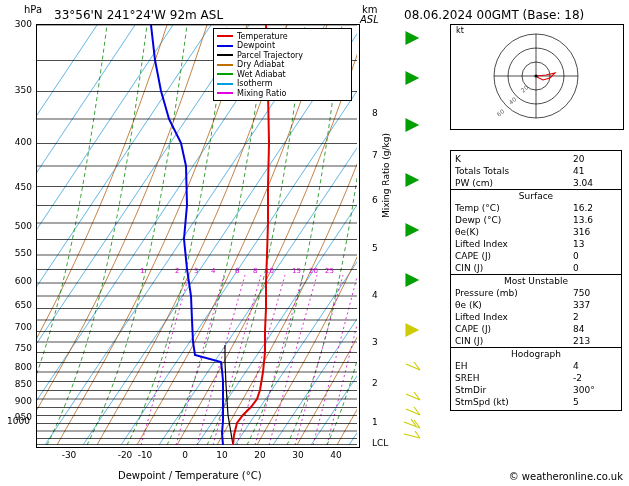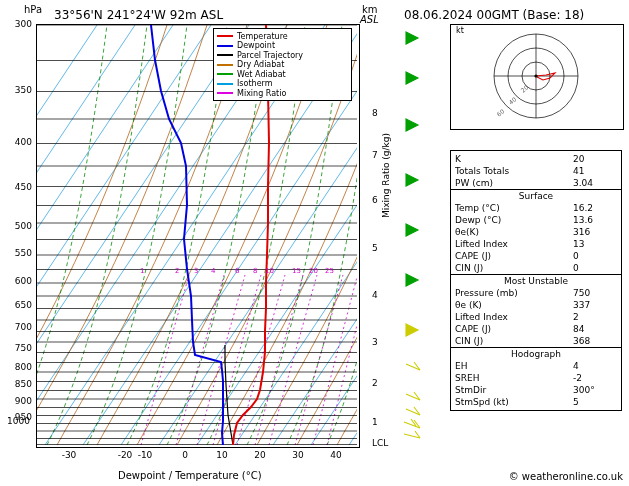--- a/index.html
+++ b/index.html
@@ -369,21 +369,21 @@
   <div class="row">
     <span class="k">Lifted Index</span>
     <span class="v">2</span>
   </div>
   <div class="row">
     <span class="k">CAPE (J)</span>
     <span class="v">84</span>
   </div>
   <div class="row">
     <span class="k">CIN (J)</span>
-    <span class="v">368</span>
+    <span class="v">213</span>
   </div>
 
   <div class="sec-hdr">Hodograph</div>
   <div class="row">
     <span class="k">EH</span>
     <span class="v">4</span>
   </div>
   <div class="row">
     <span class="k">SREH</span>
     <span class="v">-2</span>

